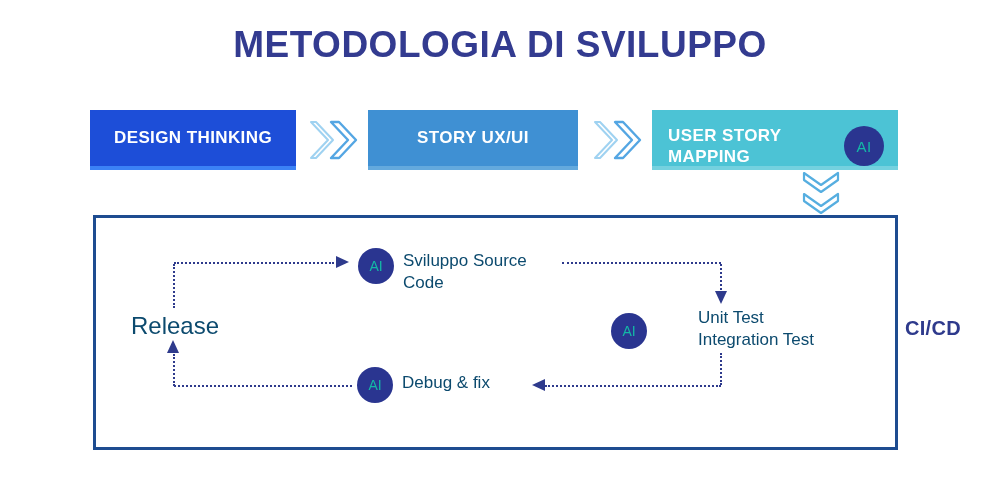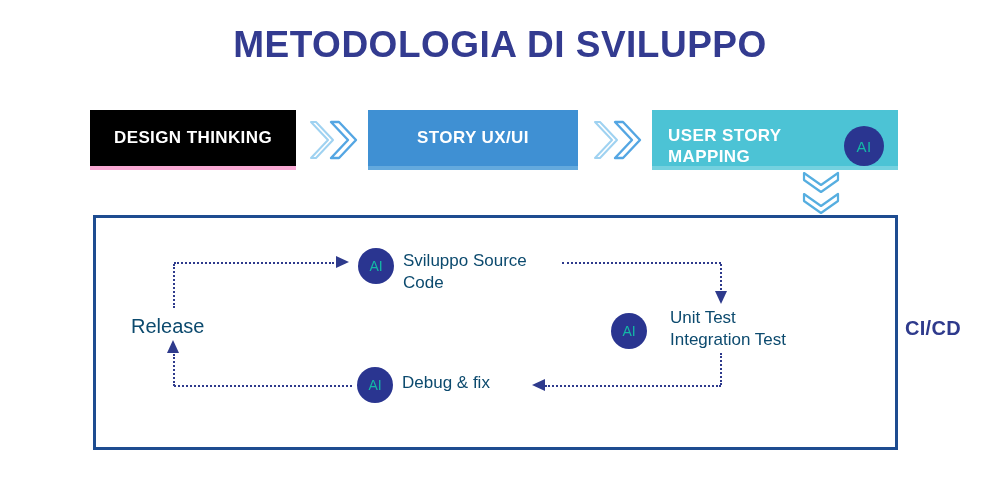--- a/index.html
+++ b/index.html
@@ -9,37 +9,37 @@
   }
   .title{
     position:absolute;left:0;top:24px;width:1000px;text-align:center;
     font-size:37px;font-weight:800;letter-spacing:.5px;color:#333b90;
   }
   .step{
     position:absolute;top:110px;height:60px;box-sizing:border-box;
     display:flex;align-items:center;justify-content:center;
     color:#ffffff;font-size:17px;font-weight:600;letter-spacing:.4px;
   }
-  .step-1{left:90px;width:206px;background:#000000;border-bottom:4px solid #f9a8d4;}
+  .step-1{left:90px;width:206px;background:#1d4ed8;border-bottom:4px solid #3b82f6;}
   .step-2{left:368px;width:210px;background:#3f90d3;border-bottom:4px solid #63a9dd;}
   .step-3{left:652px;width:246px;background:#4cc3d5;border-bottom:4px solid #74d1df;
           justify-content:space-between;padding:16px 14px 0 16px;}
   .multiline{white-space:pre-line;line-height:21px;}
   .ai-badge{
     display:flex;align-items:center;justify-content:center;border-radius:50%;
     background:#2a3590;color:#14b8a6;font-weight:400;
   }
   .ai-badge-lg{width:40px;height:40px;font-size:15px;flex:0 0 40px;}
   .node-badge{position:absolute;width:36px;height:36px;font-size:14px;}
   .chev{position:absolute;}
   .node-label{
     position:absolute;color:#0c4a6e;font-size:17px;font-weight:500;
     line-height:22px;white-space:pre-line;
   }
-  .release-label{font-size:20px;}
+  .release-label{font-size:24px;}
   .cycle-box{
     position:absolute;left:93px;top:215px;width:805px;height:235px;
     box-sizing:border-box;border:3px solid #1e4c90;background:#ffffff;
   }
   .cicd-label{
     position:absolute;left:905px;top:317px;color:#2e3a8c;
     font-size:20px;font-weight:700;letter-spacing:.3px;
   }
   .dot-h{position:absolute;height:0;border-top:2px dotted #2e3a8c;}
   .dot-v{position:absolute;width:0;border-left:2px dotted #2e3a8c;}
@@ -102,21 +102,21 @@
 
   <div class="dot-v" style="left:720px;top:353px;height:32px;"></div>
   <div class="dot-h" style="left:545px;top:385px;width:176px;"></div>
   <div class="arr arr-left" style="left:532px;top:379px;"></div>
 
   <span class="ai-badge node-badge" style="left:358px;top:248px;">AI</span>
   <div class="node-label" style="left:403px;top:250px;">Sviluppo Source
 Code</div>
 
   <span class="ai-badge node-badge" style="left:611px;top:313px;">AI</span>
-  <div class="node-label" style="left:670px;top:307px;">Unit Test
+  <div class="node-label" style="left:698px;top:307px;">Unit Test
 Integration Test</div>
 
   <span class="ai-badge node-badge" style="left:357px;top:367px;">AI</span>
   <div class="node-label" style="left:402px;top:372px;">Debug &amp; fix</div>
 
   <div class="node-label release-label" style="left:131px;top:315px;">Release</div>
 
 </div>
 
 </body></html>

